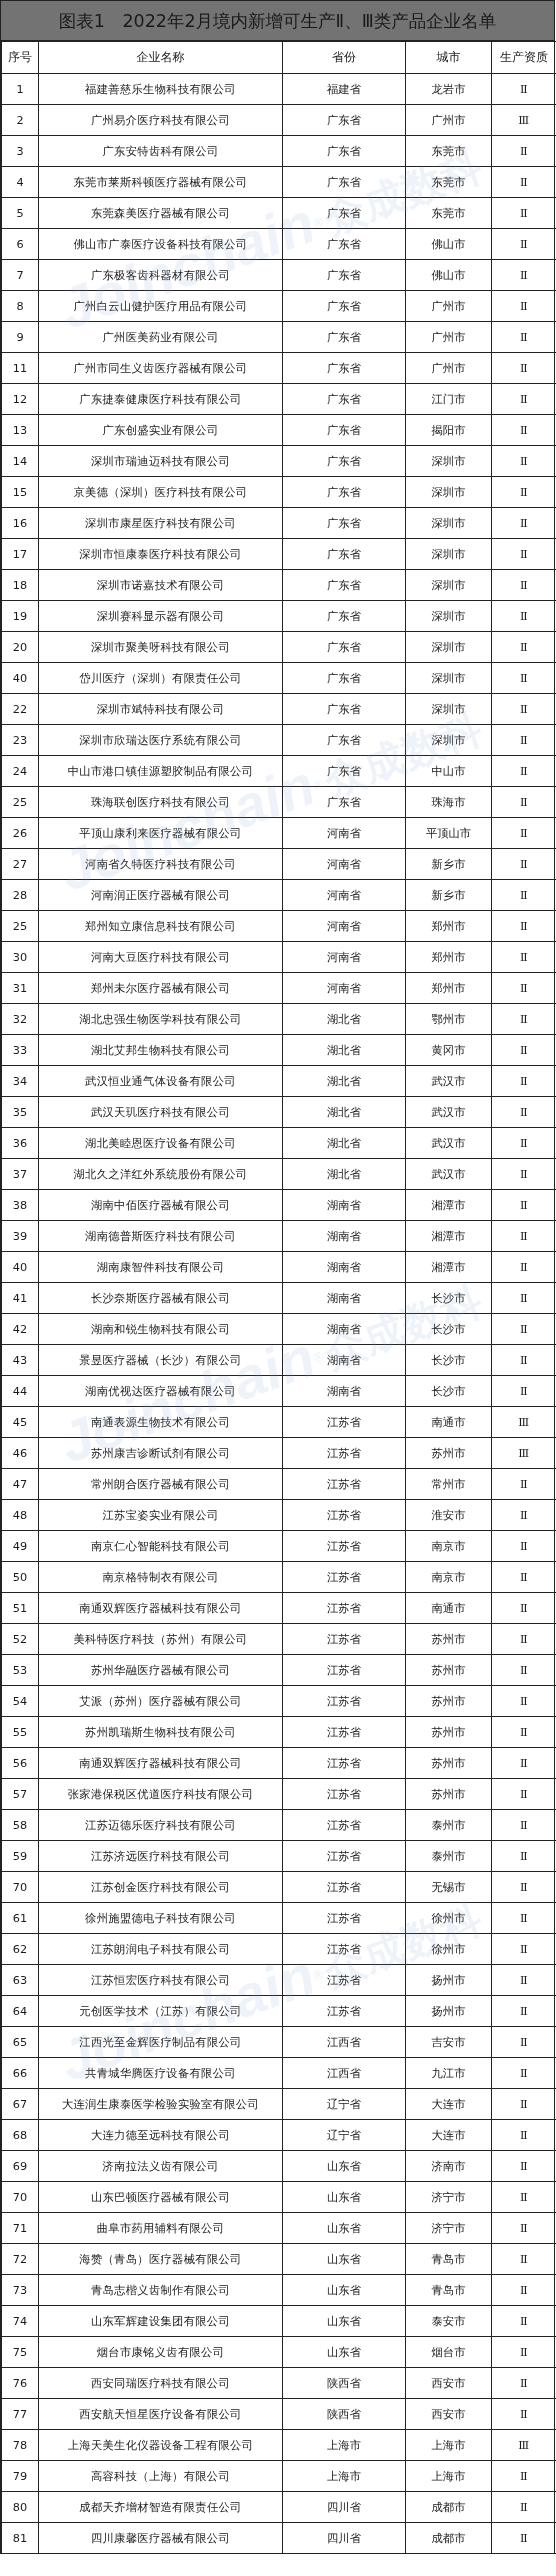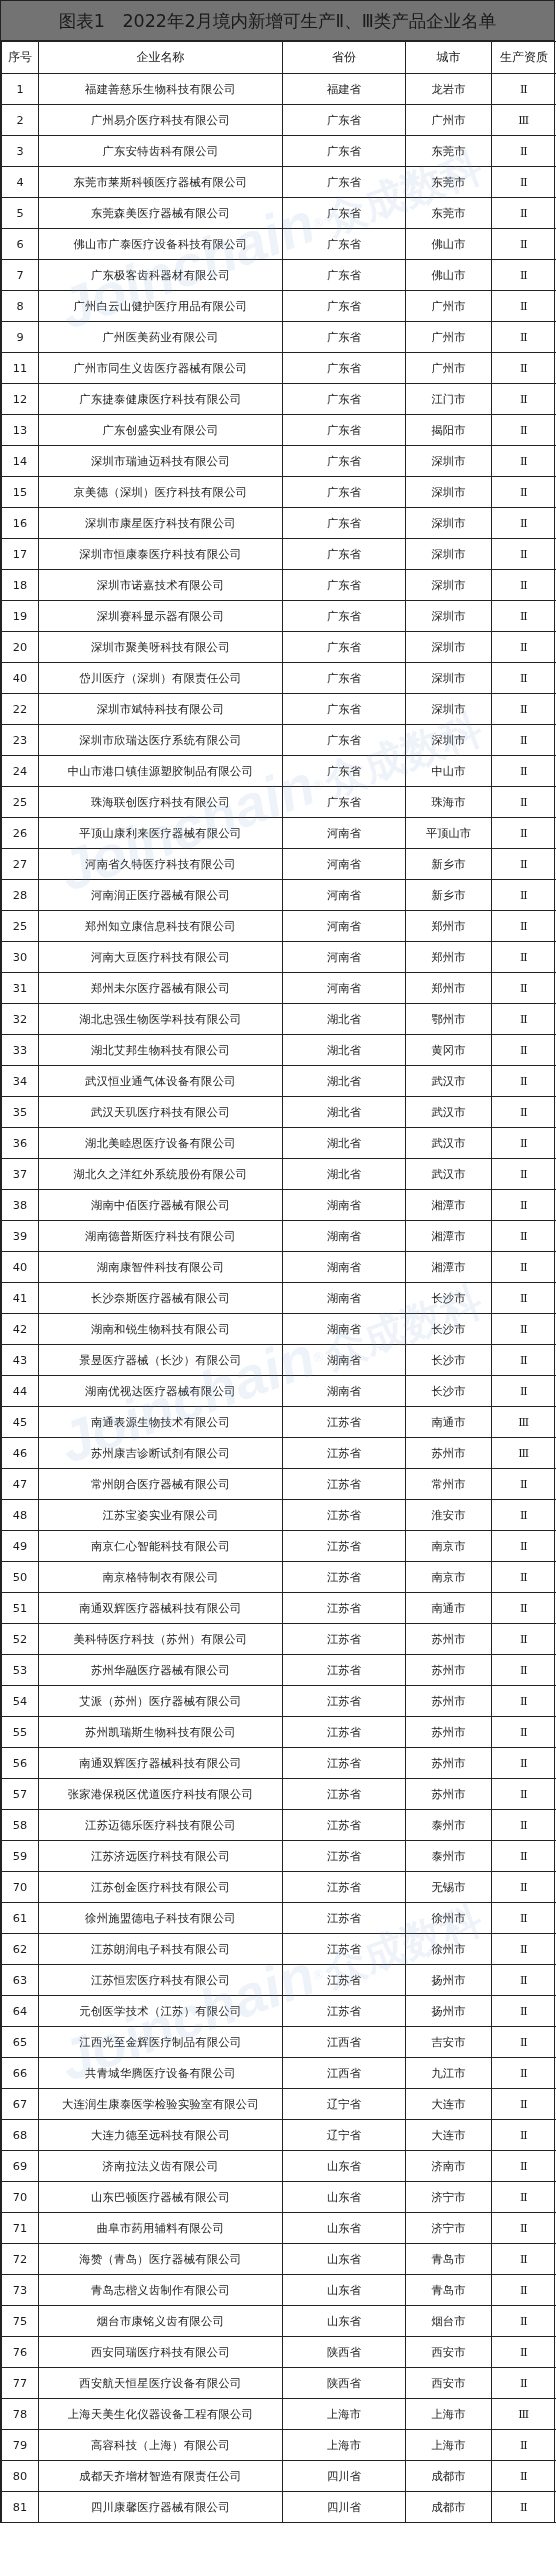--- a/index.html
+++ b/index.html
@@ -546,20 +546,27 @@
           <td class="qual">Ⅱ</td>
         </tr>
         <tr>
           <td class="no">73</td>
           <td class="name">青岛志楷义齿制作有限公司</td>
           <td class="prov">山东省</td>
           <td class="city">青岛市</td>
           <td class="qual">Ⅱ</td>
         </tr>
         <tr>
+          <td class="no">74</td>
+          <td class="name">山东军辉建设集团有限公司</td>
+          <td class="prov">山东省</td>
+          <td class="city">泰安市</td>
+          <td class="qual">Ⅱ</td>
+        </tr>
+        <tr>
           <td class="no">75</td>
           <td class="name">烟台市康铭义齿有限公司</td>
           <td class="prov">山东省</td>
           <td class="city">烟台市</td>
           <td class="qual">Ⅱ</td>
         </tr>
         <tr>
           <td class="no">76</td>
           <td class="name">西安同瑞医疗科技有限公司</td>
           <td class="prov">陕西省</td>

